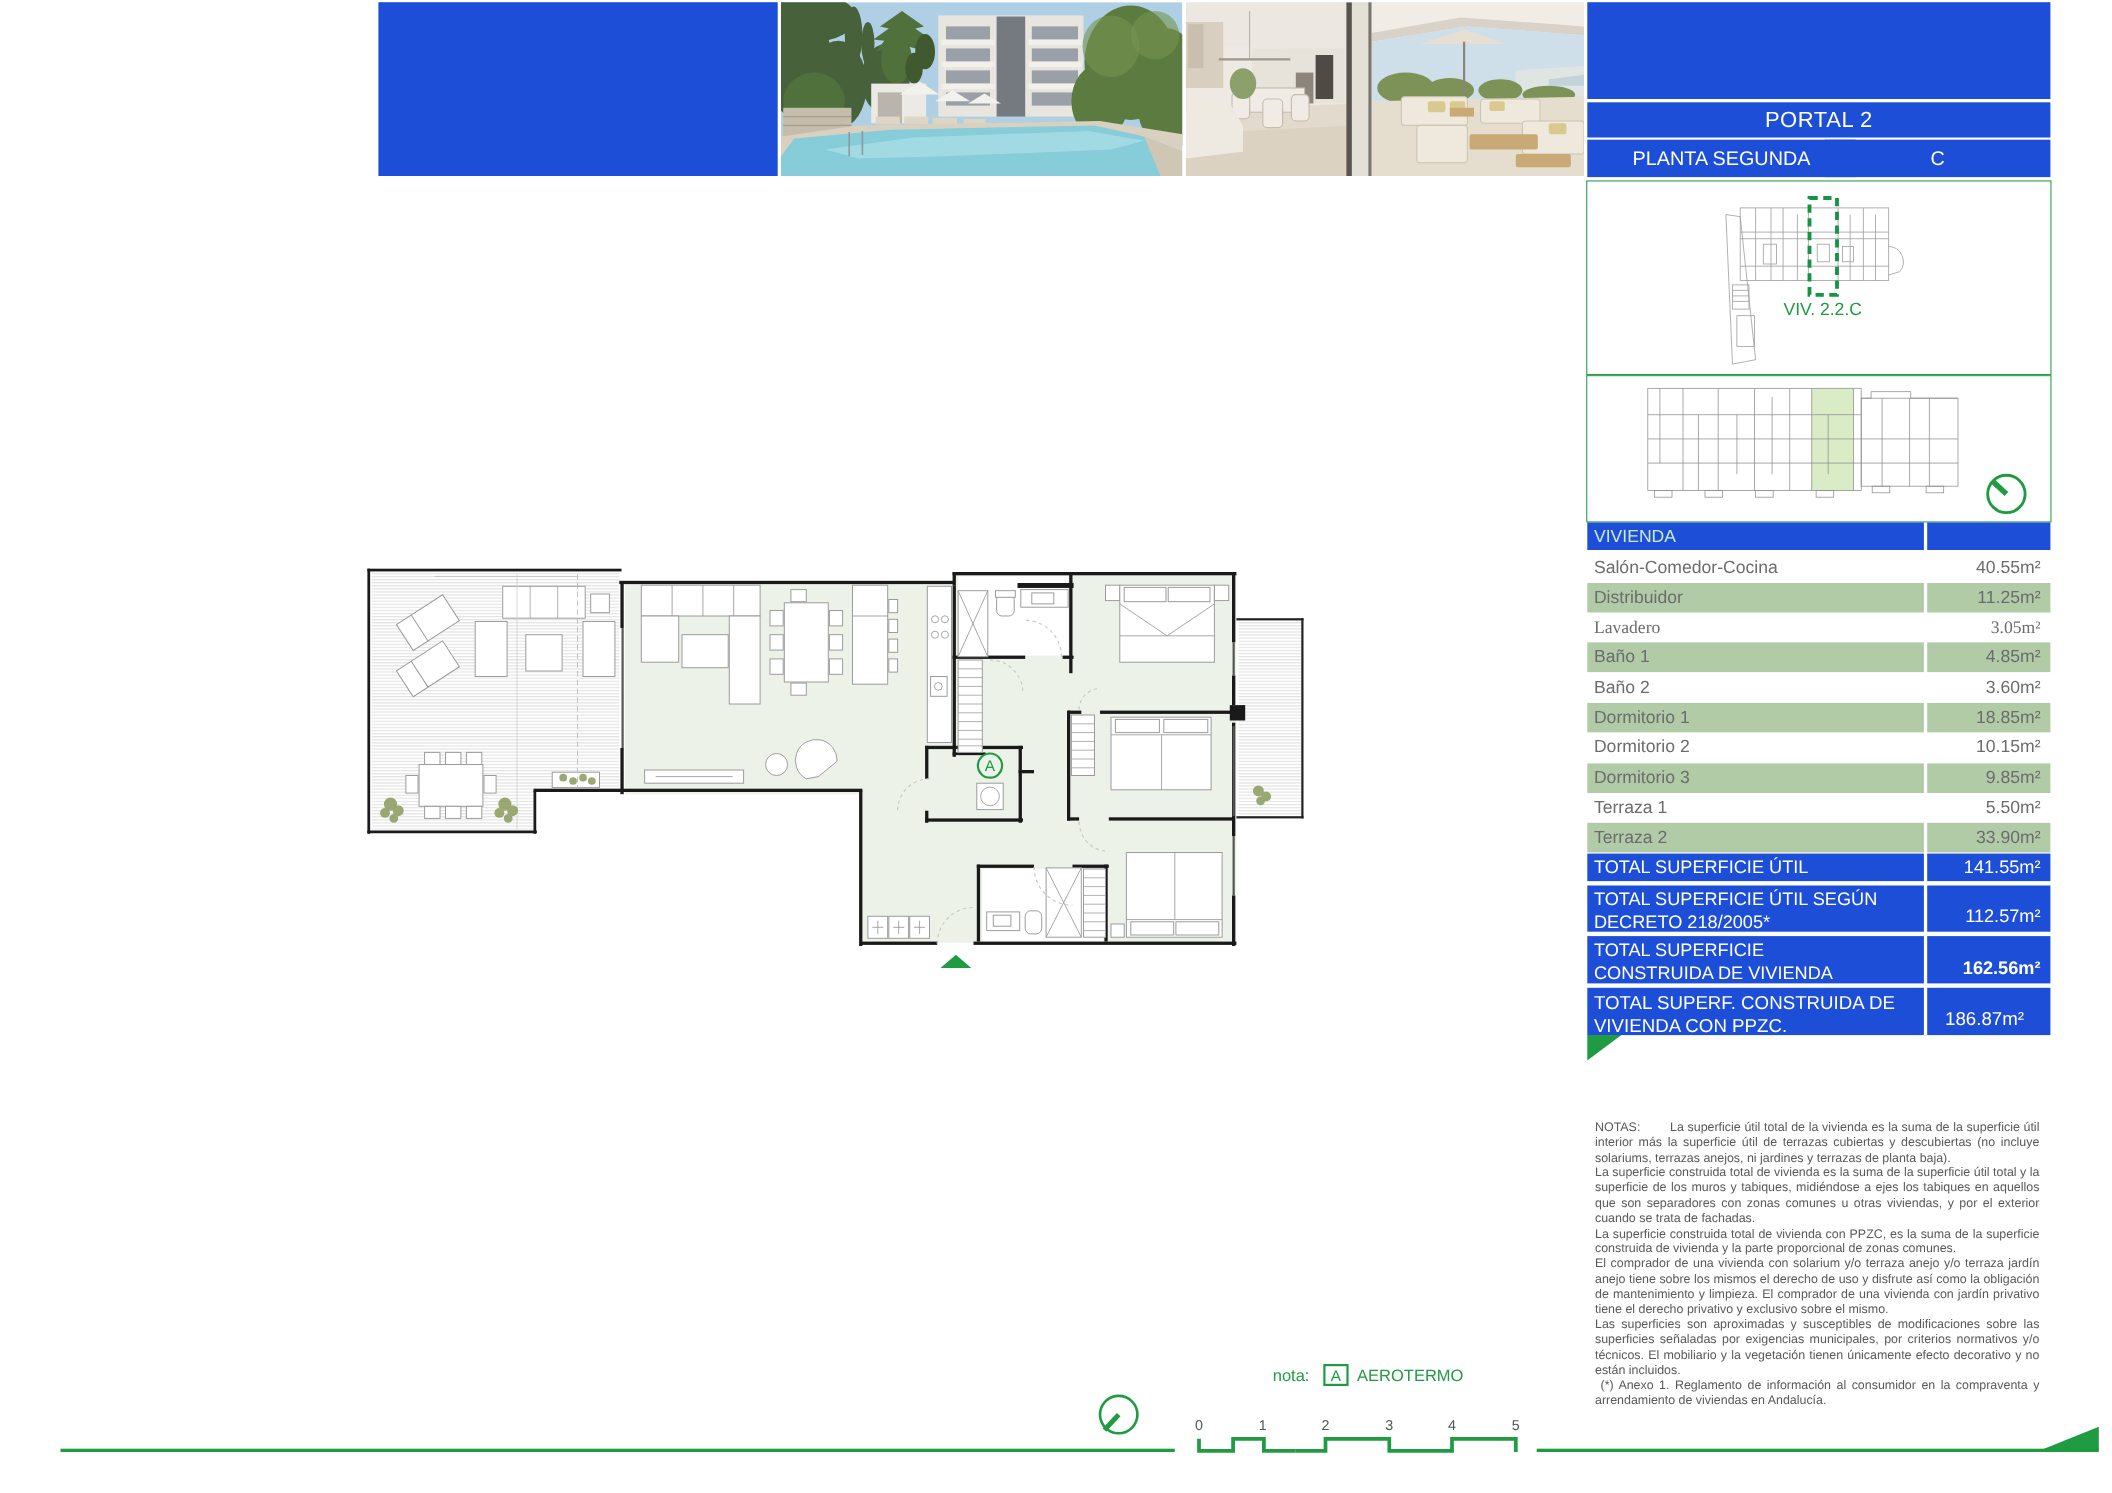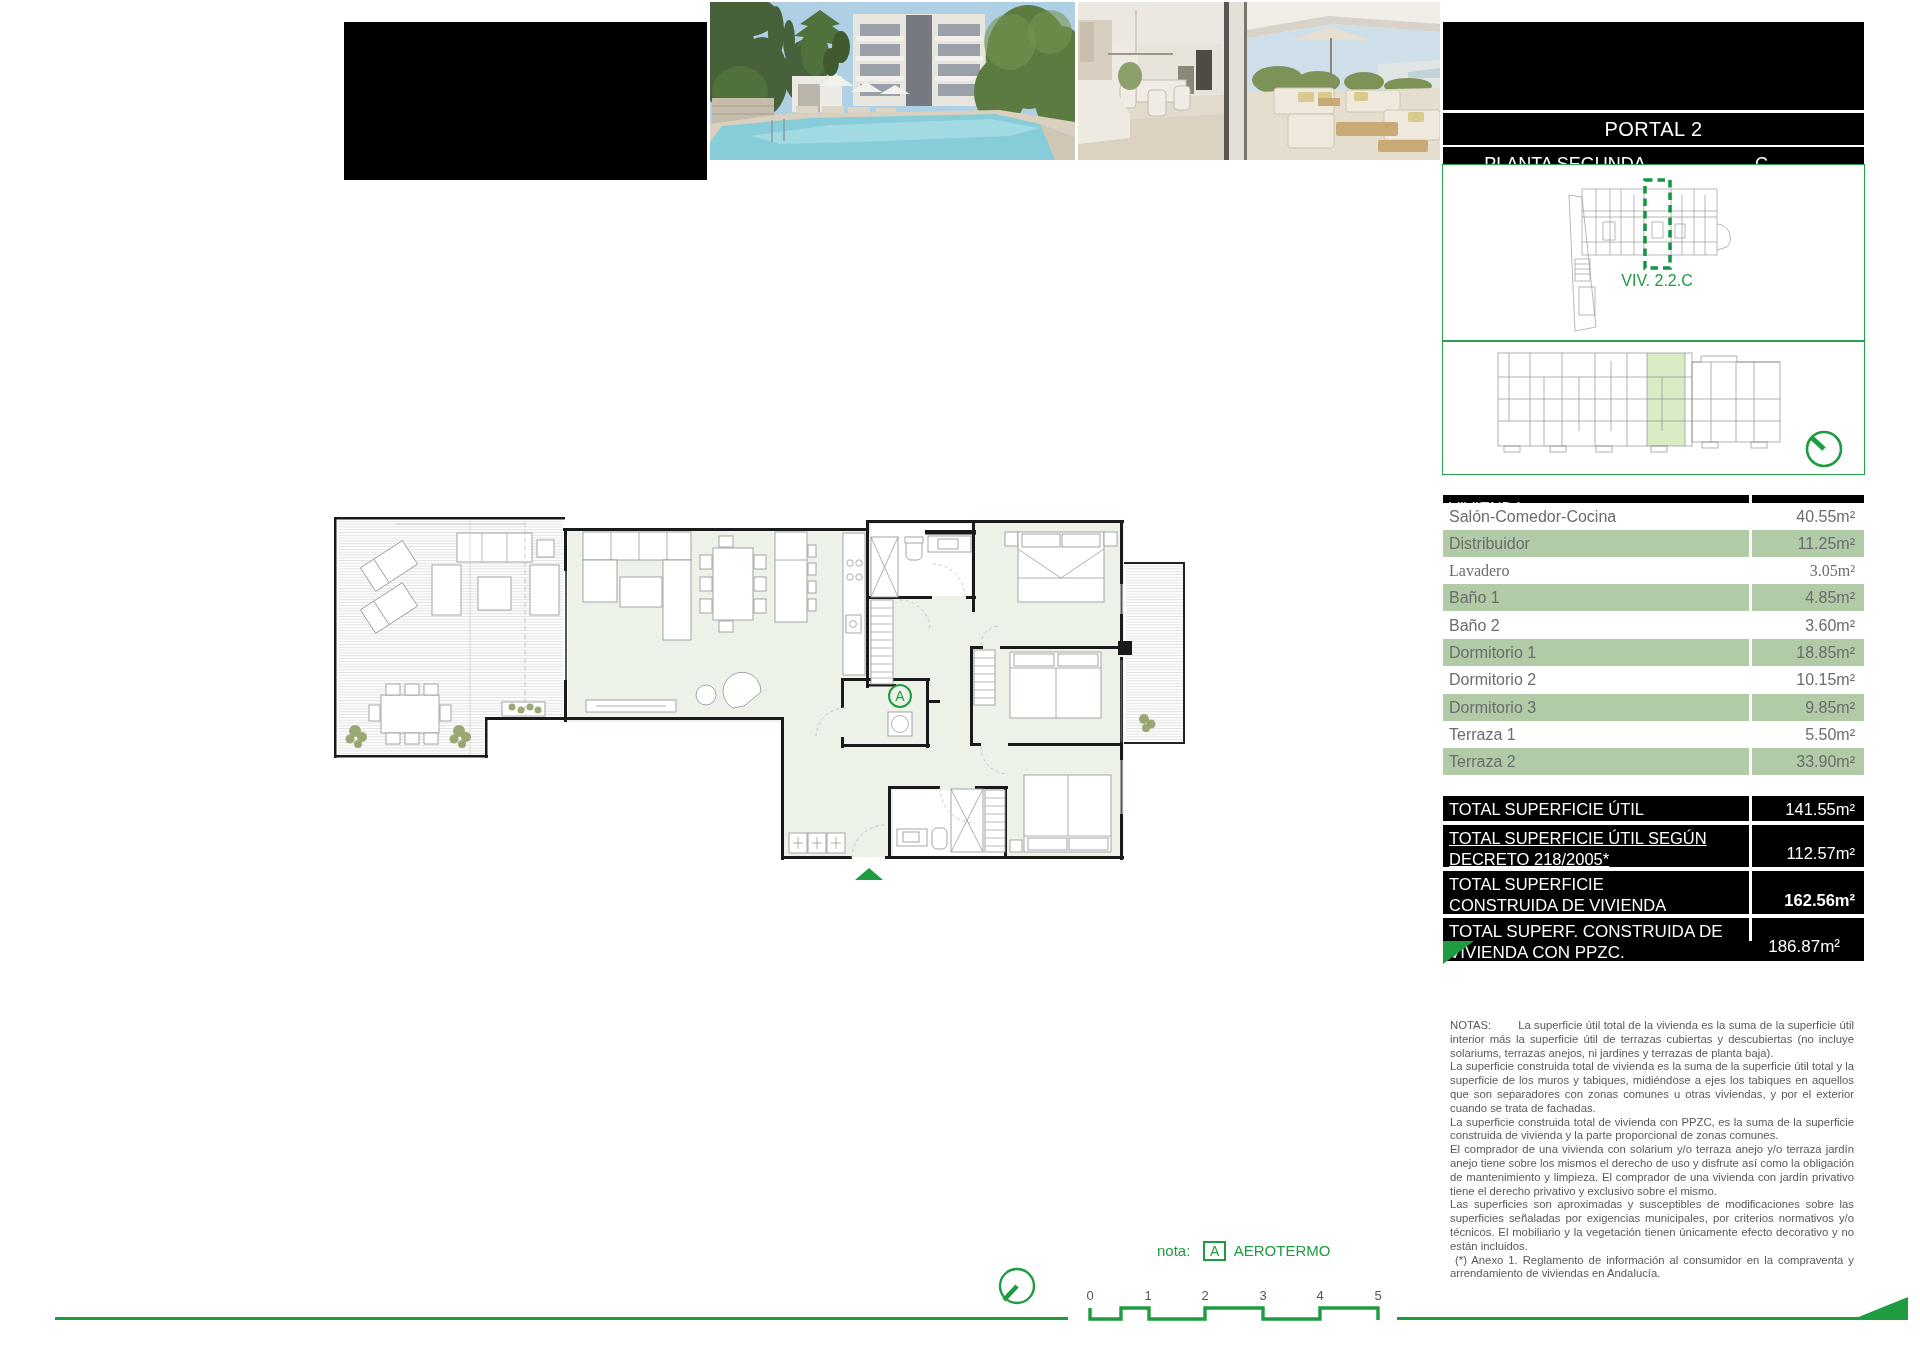--- a/index.html
+++ b/index.html
@@ -1,19 +1,19 @@
 <!DOCTYPE html>
 <html><head>
 <meta charset="utf-8">
 <style>
   html,body{margin:0;padding:0;background:#ffffff;}
   #page{position:relative;width:1920px;height:1357px;background:#ffffff;overflow:hidden;
         font-family:"Liberation Sans", sans-serif;}
   .abs{position:absolute;}
-  .gbar{background:#000000;color:#ffffff;margin-top:20px;}
+  .gbar{background:#1d4ed8;color:#ffffff;}
   .trow{left:1443px;width:421px;height:27px;font-size:16px;line-height:28px;color:#6b6c6e;
         padding-left:6px;box-sizing:border-box;}
   .trow span{position:absolute;right:9px;top:0;}
 </style>
 </head>
 <body>
 <div id="page">
 
 <div class="abs gbar" style="left:344px;top:2px;width:363px;height:158px;"></div>
 
@@ -282,21 +282,21 @@
 <div class="abs trow" style="top:721px;background:#ffffff;">Terraza 1<span>5.50m²</span></div>
 
 <div class="abs trow" style="top:748px;background:#b0cba6;">Terraza 2<span>33.90m²</span></div>
 
 <div class="abs gbar" style="left:1443px;top:776px;width:421px;height:25px;font-size:16.5px;">
   <span style="position:absolute;left:6px;top:4px;">TOTAL SUPERFICIE ÚTIL</span>
   <span style="position:absolute;right:9px;top:4px;">141.55m²</span>
     </div>
 
 <div class="abs gbar" style="left:1443px;top:805px;width:421px;height:42px;font-size:16.5px;">
-  <span style="position:absolute;left:6px;top:3px;line-height:21px;text-decoration:underline;">TOTAL SUPERFICIE ÚTIL SEGÚN<br>DECRETO 218/2005*</span>
+  <span style="position:absolute;left:6px;top:3px;line-height:21px;">TOTAL SUPERFICIE ÚTIL SEGÚN<br>DECRETO 218/2005*</span>
   <span style="position:absolute;right:9px;bottom:4px;">112.57m²</span>
     </div>
 
 <div class="abs gbar" style="left:1443px;top:851px;width:421px;height:43px;font-size:16.5px;">
   <span style="position:absolute;left:6px;top:3px;line-height:21px;">TOTAL SUPERFICIE<br>CONSTRUIDA DE VIVIENDA</span>
   <span style="position:absolute;right:9px;bottom:4px;font-weight:bold;">162.56m²</span>
     </div>
 
 <div class="abs gbar" style="left:1443px;top:898px;width:421px;height:43px;font-size:17px;">
   <span style="position:absolute;left:6px;top:3px;line-height:21px;">TOTAL SUPERF. CONSTRUIDA DE<br>VIVIENDA CON PPZC.</span>

